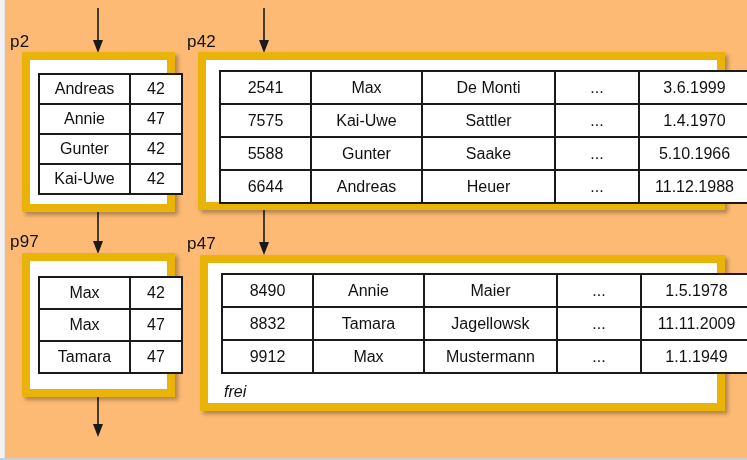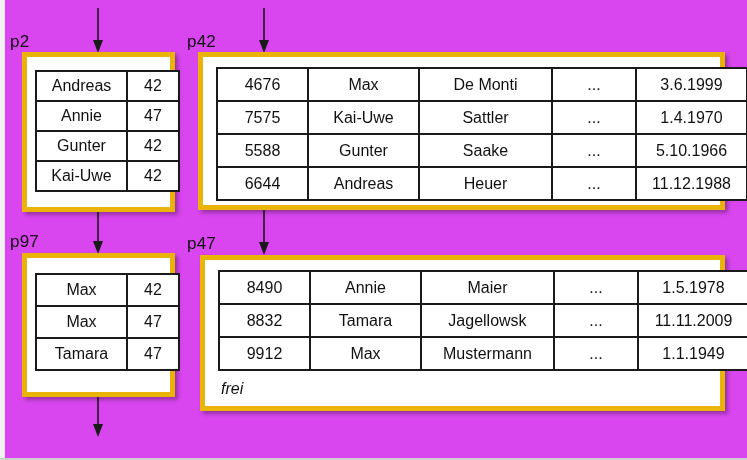--- a/index.html
+++ b/index.html
@@ -4,21 +4,21 @@
 <style>
   html, body {
     margin: 0;
     padding: 0;
     background: #ffffff;
   }
   .canvas {
     position: relative;
     width: 747px;
     height: 460px;
-    background: #d946ef;
+    background: #fdba74;
     overflow: hidden;
     font-family: "Liberation Sans", "DejaVu Sans", sans-serif;
     color: #111111;
   }
   .left-edge {
     position: absolute;
     left: 0; top: 0;
     width: 4px; height: 460px;
     background: #f3f3f3;
     border-right: 1px solid #e4e4e4;
@@ -38,21 +38,21 @@
   .page-label {
     position: absolute;
     font-size: 17px;
     line-height: 18px;
     color: #111111;
     letter-spacing: 0.2px;
   }
   .page-box {
     position: absolute;
     background: #ffffff;
-    border: 5px solid #eab308;
+    border: 8px solid #eab308;
     box-shadow: 3px 3px 4px rgba(0,0,0,0.30);
     box-sizing: border-box;
     padding-left: 32px;
   }
   table.itable {
     position: absolute;
     border-collapse: collapse;
     table-layout: fixed;
     background: #ffffff;
   }
@@ -134,21 +134,21 @@
       </tr>
     </tbody>
       </table>
   </div>
 
   <div class="page-label" style="left:187px; top:33px;">p42</div>
   <div class="page-box" style="left:198px; top:52px; width:527px; height:158px;">
     <table class="itable t-p42">
       <tbody>
           <tr>
-        <td style="width:85px">4676</td>
+        <td style="width:85px">2541</td>
         <td style="width:105px">Max</td>
         <td style="width:127px">De Monti</td>
         <td style="width:78px">...</td>
         <td style="width:105px">3.6.1999</td>
       </tr>
       <tr>
         <td>7575</td>
         <td>Kai-Uwe</td>
         <td>Sattler</td>
         <td>...</td>

